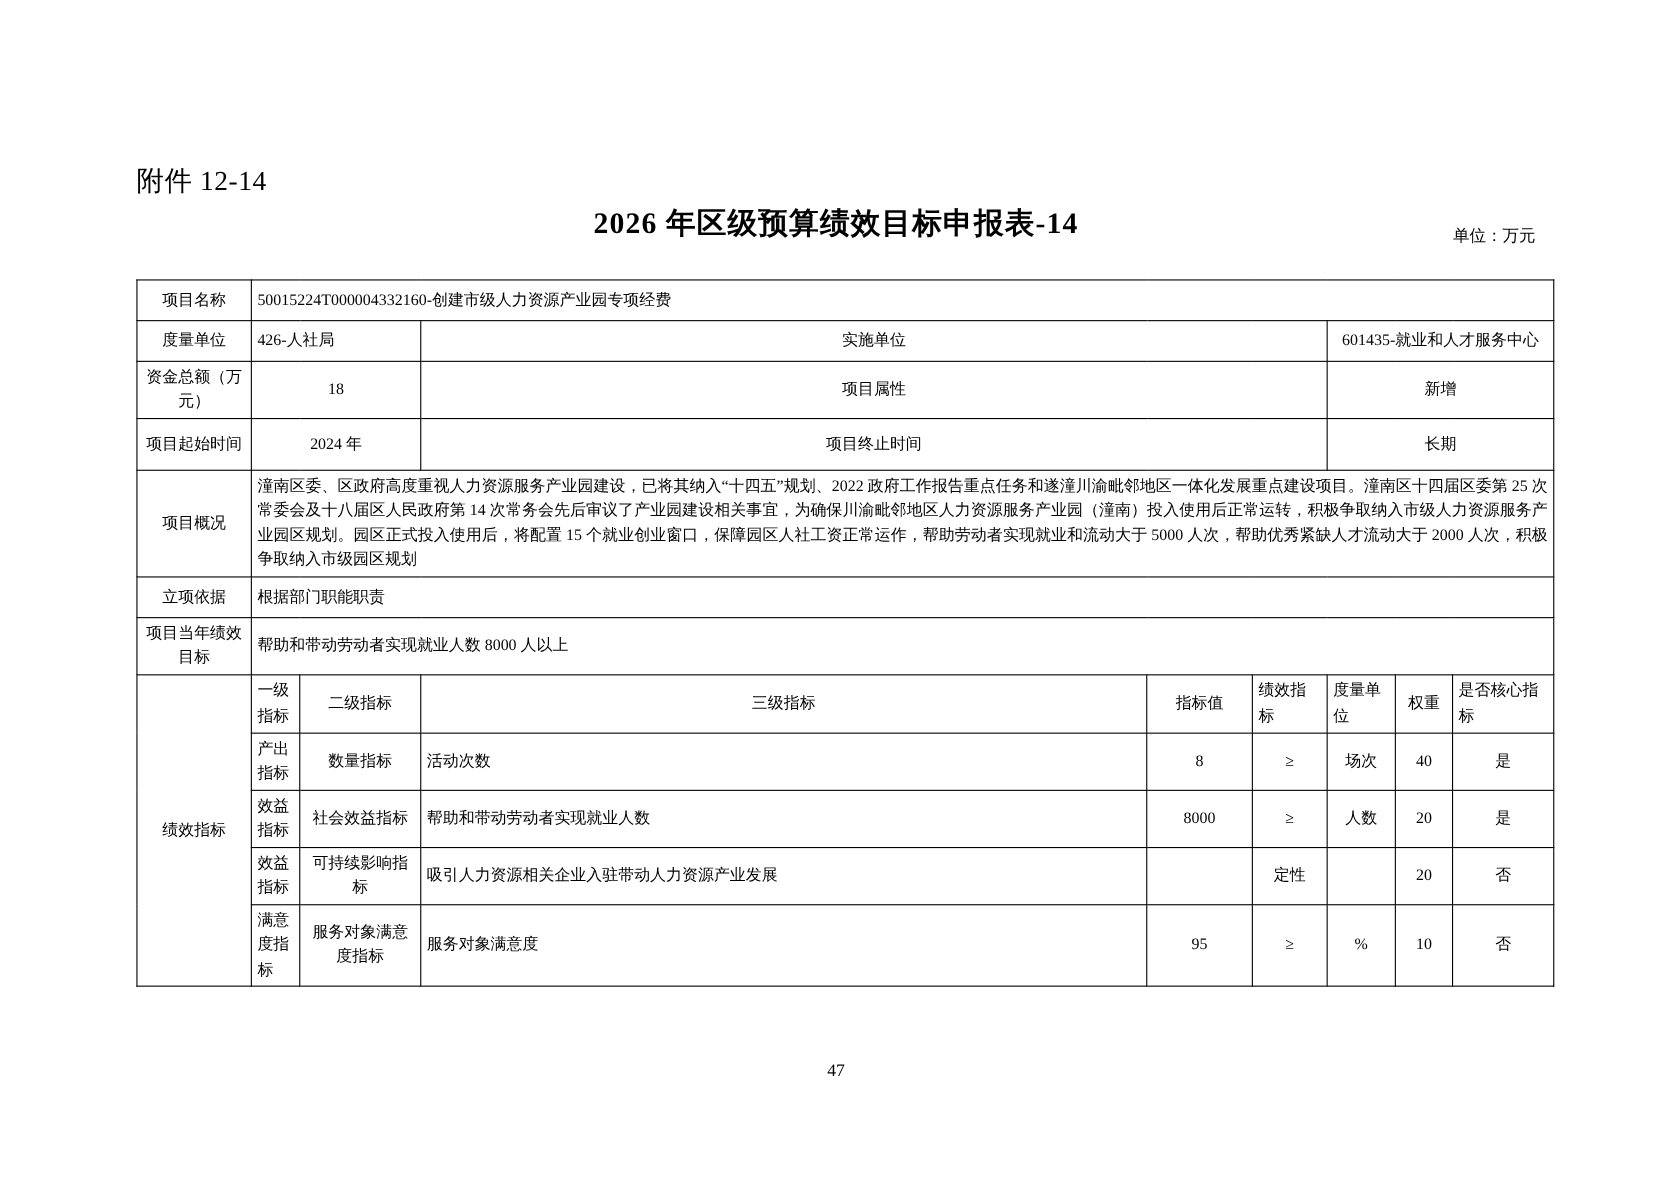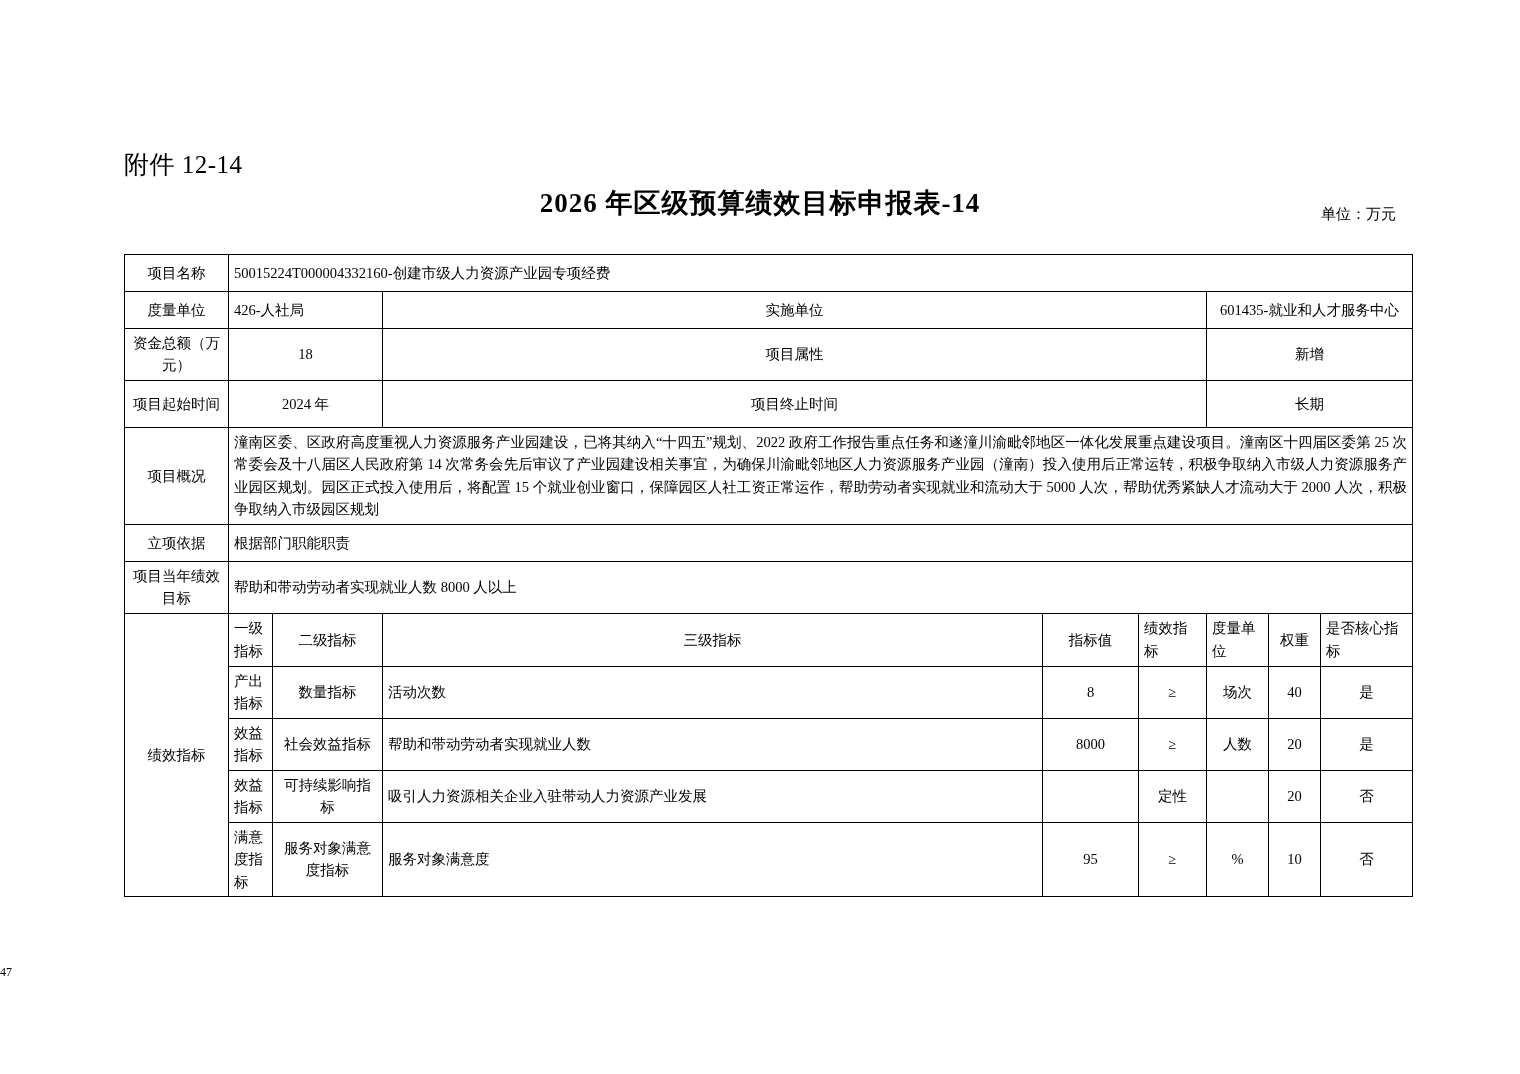--- a/index.html
+++ b/index.html
@@ -70,21 +70,22 @@
     text-justify: inter-ideograph;
     line-height: 1.78;
     padding: 6px 8px 7px 8px;
     font-size: 14.5px;
   }
   .page-num {
     position: absolute;
     left: 0;
     top: 965px;
     width: 1520px;
-    font-size: 12px;
+    text-align: center;
+    font-size: 16px;
   }
   .ind-label {
     text-align: left;
     line-height: 1.45;
     font-size: 14.5px;
   }
 </style>
 </head>
 <body>
 

